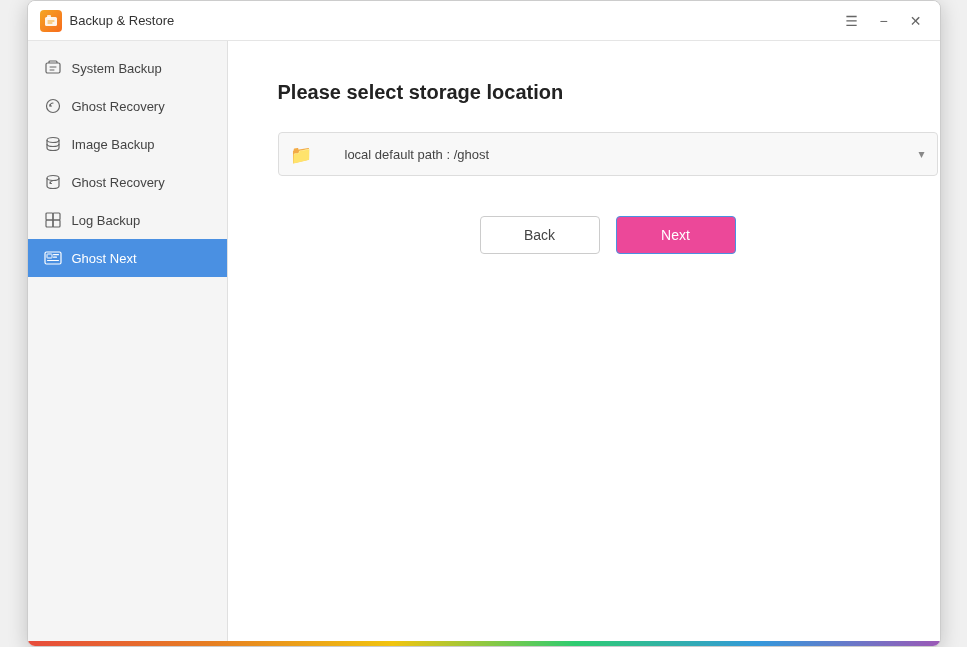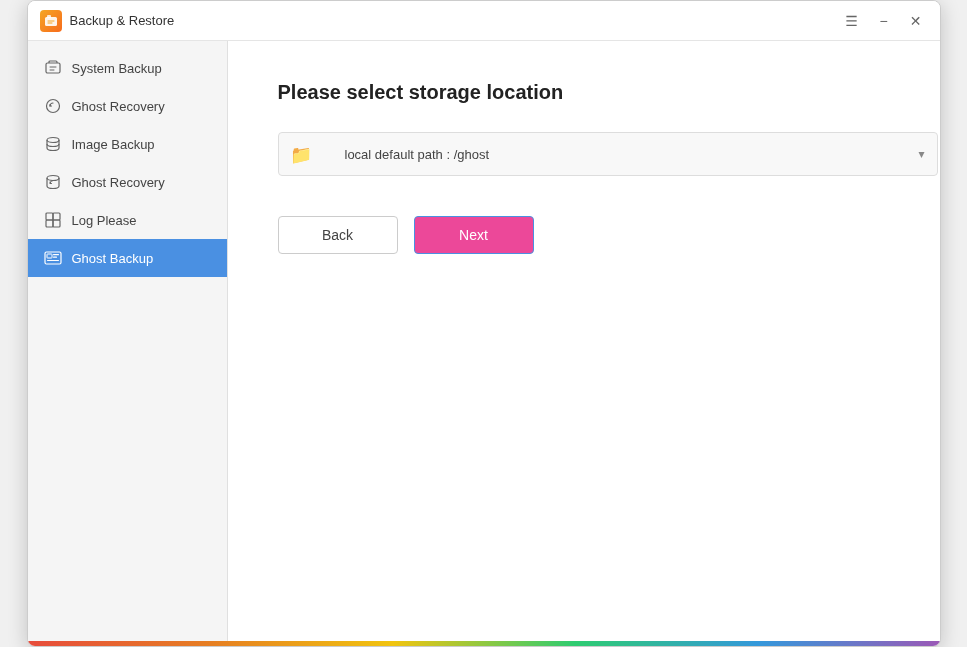--- a/index.html
+++ b/index.html
@@ -141,20 +141,21 @@
       margin-left: 24px;
     }
     .storage-select-arrow {
       font-size: 12px;
       color: #888;
     }
     .buttons-row {
       display: flex;
       gap: 16px;
       margin-top: 40px;
+      justify-content: center;
     }
     .btn {
       width: 120px;
       height: 38px;
       border-radius: 4px;
       font-size: 14px;
       cursor: pointer;
       border: 1px solid #ccc;
       display: flex;
       align-items: center;
@@ -251,34 +252,34 @@
 
       <div class="sidebar-item">
         <span class="sidebar-item-icon">
           <svg width="18" height="18" viewBox="0 0 18 18" fill="none">
             <rect x="2" y="2" width="7" height="7" rx="1" stroke="#666" stroke-width="1.2" fill="none"></rect>
             <rect x="9" y="2" width="7" height="7" rx="1" stroke="#666" stroke-width="1.2" fill="none"></rect>
             <rect x="2" y="9" width="7" height="7" rx="1" stroke="#666" stroke-width="1.2" fill="none"></rect>
             <rect x="9" y="9" width="7" height="7" rx="1" stroke="#666" stroke-width="1.2" fill="none"></rect>
           </svg>
         </span>
-        <span class="sidebar-item-label">Log Please</span>
+        <span class="sidebar-item-label">Log Backup</span>
       </div>
 
       <div class="sidebar-item active">
         <span class="sidebar-item-icon">
           <svg width="18" height="18" viewBox="0 0 18 18" fill="none">
             <rect x="1" y="3" width="16" height="12" rx="1.5" stroke="#fff" stroke-width="1.2" fill="none"></rect>
             <rect x="3" y="5" width="5" height="4" rx="0.5" stroke="#fff" stroke-width="1" fill="none"></rect>
             <rect x="9" y="5" width="6" height="1.2" rx="0.5" fill="#fff"></rect>
             <rect x="9" y="7.5" width="4" height="1.2" rx="0.5" fill="#fff"></rect>
             <rect x="3" y="11" width="12" height="1" rx="0.5" fill="#fff"></rect>
           </svg>
         </span>
-        <span class="sidebar-item-label">Ghost Backup</span>
+        <span class="sidebar-item-label">Ghost Next</span>
       </div>
 
     </div>
 
     <div class="main">
       <h2 class="page-title">Please select storage location</h2>
 
       <div class="storage-select">
         <span class="storage-select-icon">📁</span>
         <span class="storage-select-text">local default path : /ghost</span>

